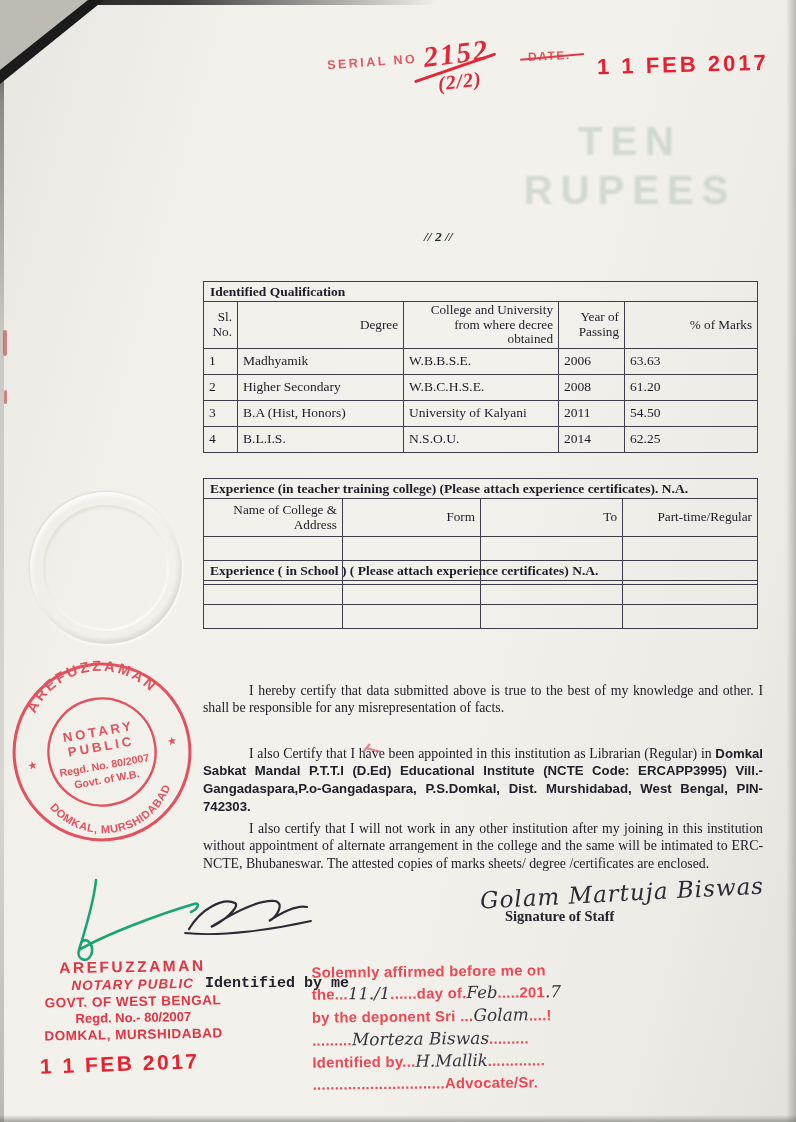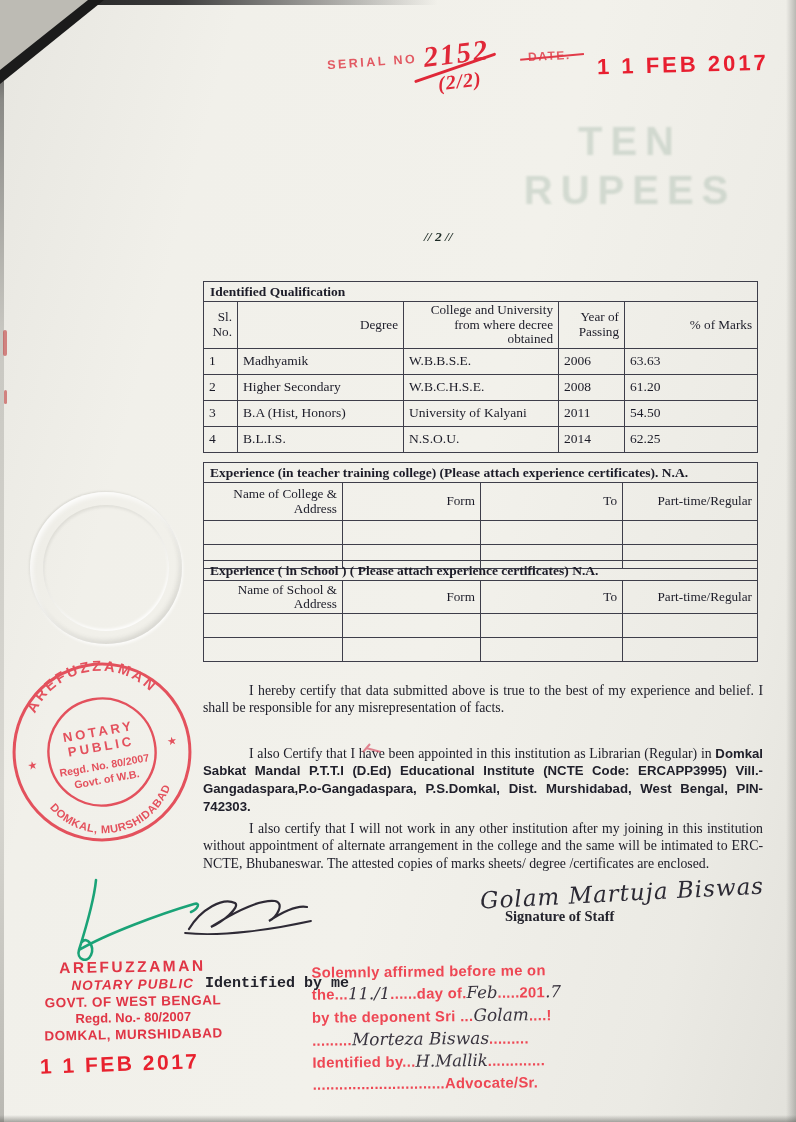--- a/index.html
+++ b/index.html
@@ -33,21 +33,21 @@
     letter-spacing:3px;color:#e81f30;transform:rotate(-1.5deg);}
   
   .page-marker{left:424px;top:229px;font-weight:bold;font-style:italic;font-size:13.5px;color:#1d2b25;}
   
   table.doc{border-collapse:collapse;table-layout:fixed;font-size:13.5px;color:#1c1c28;}
   table.doc td{border:1px solid #3e3e4a;padding:1px 5px;overflow:hidden;}
   table.doc .title-row td{font-weight:bold;font-size:13.5px;padding:1px 6px;height:17px;}
   table.doc .hdr td{text-align:right;line-height:14.5px;font-size:13.2px;vertical-align:middle;}
   table.doc .data td{height:23px;vertical-align:middle;}
   .edu{left:203px;top:281px;width:554px;}
-  .exp1{left:203px;top:462px;width:554px;}
+  .exp1{left:203px;top:478px;width:554px;}
   .exp2{left:203px;top:560px;width:554px;border-radius:27px;}
   .exp-row td{height:21px;}
   
   .para{left:203px;width:560px;text-align:justify;font-size:13.8px;line-height:17.6px;color:#20202b;}
   .indent{text-indent:46px;}
   .boldsans{font-family:"Liberation Sans",sans-serif;font-weight:bold;font-size:13.2px;}
   
   .staff-sig{left:480px;top:880px;font-family:"DejaVu Serif",serif;font-style:italic;font-size:23px;
     color:#2c2a34;transform:rotate(-3deg);letter-spacing:1px;white-space:nowrap;}
   .staff-label{left:505px;top:908px;font-weight:bold;font-size:14.5px;}
@@ -195,42 +195,36 @@
     <colgroup>
         <col style="width:139px">
         <col style="width:138px">
         <col style="width:142px">
         <col style="width:135px">
       </colgroup>
     <tbody>
         <tr class="title-row">
           <td colspan="4">Experience ( in School ) ( Please attach experience certificates) N.A.</td>
         </tr>
-    <tr class="hdr" style="height:33px;">
-      <td>Name of School  &amp; Address</td>
-      <td>Form</td>
-      <td>To</td>
-      <td>Part-time/Regular</td>
-    </tr>
     <tr class="exp-row">
           <td></td>
           <td></td>
           <td></td>
           <td></td>
         </tr>
     <tr class="exp-row">
           <td></td>
           <td></td>
           <td></td>
           <td></td>
         </tr>
   </tbody>
     </table>
 
-  <p class="abs para indent" style="top:668px;">I hereby certify that data submitted above is true to the best of my experience and belief. I shall be responsible for any misrepresentation of facts.</p>
+  <p class="abs para indent" style="top:668px;">I hereby certify that data submitted above is true to the best of my knowledge and other. I shall be responsible for any misrepresentation of facts.</p>
   <p class="abs para indent" style="top:731px;"><span>I also Certify that I have been appointed in this institution as Librarian (Regular) in </span><span class="boldsans">Domkal Sabkat Mandal P.T.T.I (D.Ed) Educational Institute (NCTE Code: ERCAPP3995) Vill.-Gangadaspara,P.o-Gangadaspara, P.S.Domkal, Dist. Murshidabad, West Bengal, PIN-742303.</span></p>
   <p class="abs para indent" style="top:806px;">I also certify that I will not work in any other institution after my joining in this institution without appointment of alternate arrangement in the college and the same will be intimated to ERC-NCTE, Bhubaneswar. The attested copies of marks sheets/ degree /certificates are enclosed.</p>
 
   <svg class="abs" style="left:360px;top:740px;" width="24" height="16">
     <path d="M3,12 L10,4 M6,8 L21,12" stroke="#d8566a" stroke-width="2" fill="none" opacity=".7"></path>
   </svg>
 
   <div class="abs staff-sig">Golam Martuja Biswas</div>
   <div class="abs staff-label">Signature of Staff</div>
 

